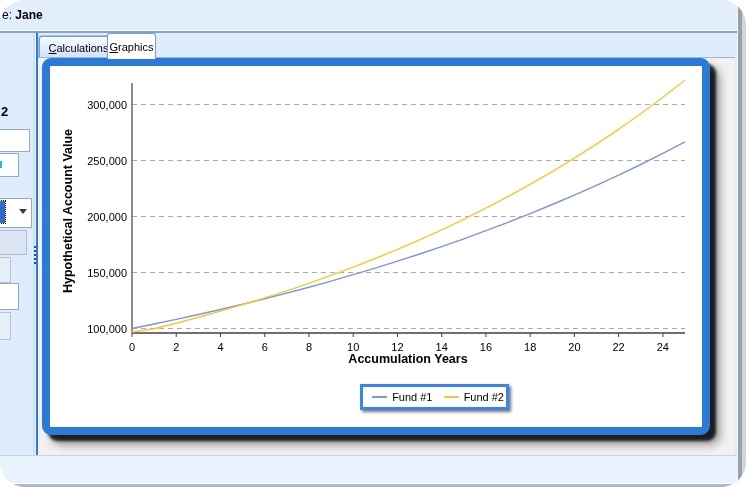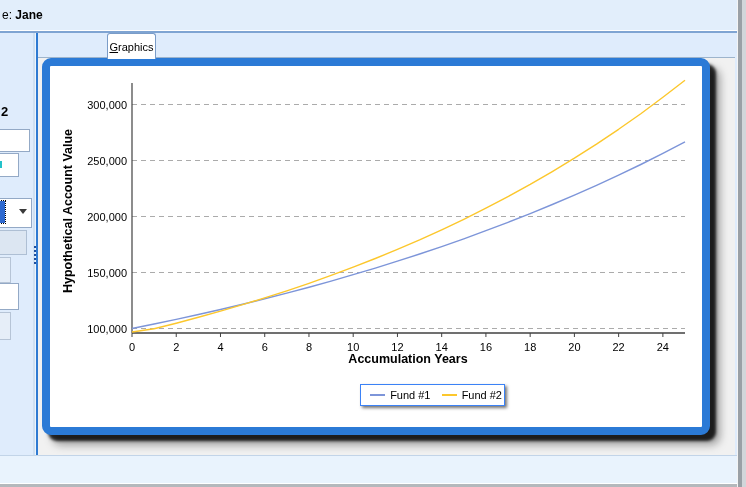--- a/index.html
+++ b/index.html
@@ -1,17 +1,17 @@
 <!DOCTYPE html>
 <html><head>
 <meta charset="utf-8">
 <style>
   html,body{margin:0;padding:0;}
   #app{position:relative;width:746px;height:487px;background:#dfecfc;overflow:hidden;
-       font-family:"Liberation Sans",sans-serif;color:#000;}
+       font-family:"Liberation Sans",sans-serif;color:#000;border-radius:25px;}
 
   
   .topbar{position:absolute;left:0;top:0;width:737px;height:30px;background:#e2eefb;
           border-bottom:1px solid #ffffff;}
   .topbar-border{position:absolute;left:0;top:31px;width:737px;height:2px;background:#7fa4d2;}
   .header-text{position:absolute;left:2px;top:8px;font-size:12px;white-space:nowrap;}
   .header-text b{font-weight:bold;}
 
   
   .lbl2{position:absolute;left:1px;top:104px;font-size:13px;font-weight:bold;}
@@ -44,21 +44,21 @@
 
   
   .chart-frame{position:absolute;left:42px;top:58px;width:652px;height:361px;background:#fff;
                border:8px solid #2b7ad6;border-radius:9px;z-index:4;
                box-shadow:6px 6px 3px rgba(0,0,0,0.82), 10px 10px 9px rgba(0,0,0,0.35);}
   .chart-frame svg{position:absolute;left:0;top:0;}
   svg text{font-family:"Liberation Sans",sans-serif;fill:#000;}
 
   
   .legend{position:absolute;left:310px;top:318px;width:143px;height:20px;background:#fff;
-          border:1px solid #3b82f6;box-shadow:2px 2px 3px rgba(0,0,0,0.55);
+          border:3px solid #3b82f6;box-shadow:2px 2px 3px rgba(0,0,0,0.55);
           display:flex;align-items:center;font-size:11px;white-space:nowrap;}
   .legend .sw{display:inline-block;width:16px;height:2px;margin:0 5px 0 9px;}
   .legend .lab{margin-right:2px;}
 
   
   .splitter{position:absolute;left:33px;top:33px;width:5px;height:422px;
             background:linear-gradient(90deg,#cfe0f2 0 2px,#ecf4fc 2px 3px,#2e7ad2 3px 5px);}
   .grip{position:absolute;left:34px;width:2px;height:2px;background:#1f4f9e;}
 
   
@@ -86,20 +86,23 @@
   <div class="wbox w-input2"></div>
   <div class="teal-mark"></div>
   <div class="wbox w-combo"></div>
   <div class="combo-sel"></div>
   <div class="caret"></div>
   <div class="wbox w-btn1"></div>
   <div class="w-box2 wbox"></div>
   <div class="wbox w-input3"></div>
   <div class="w-box3 wbox"></div>
 
+  <div class="tab tab-inactive">
+    <span><u>C</u><span>alculations</span></span>
+  </div>
   <div class="tab tab-active">
     <span><u>G</u><span>raphics</span></span>
   </div>
 
   <div class="content"></div>
 
   <div class="chart-frame">
     <svg id="plot" width="652" height="361" viewBox="0 0 652 361">
         <line x1="82" x2="635" y1="262.5" y2="262.5" stroke="#ababab" stroke-width="1" stroke-dasharray="5 4"></line>
         <text x="77" y="266.5" text-anchor="end" font-size="11px">100,000</text>

